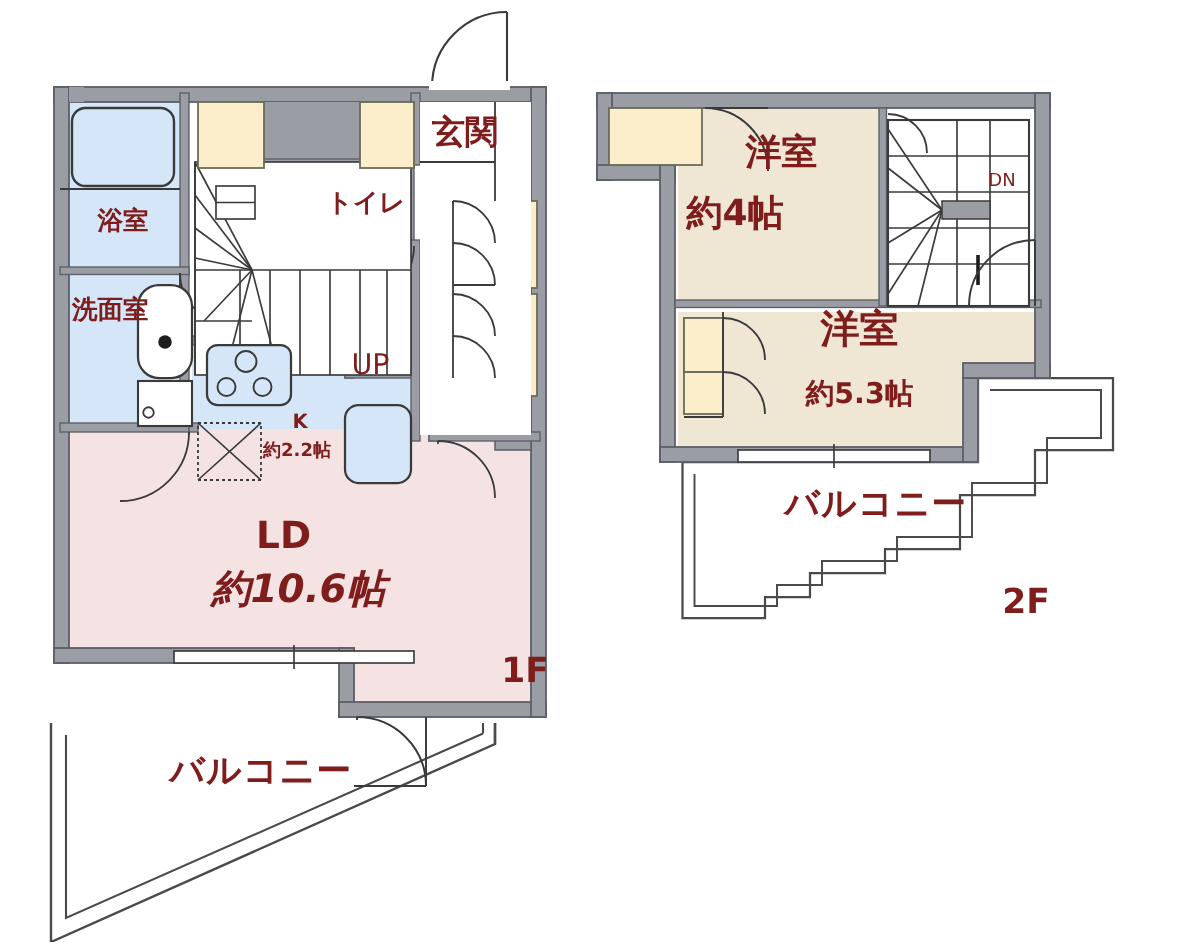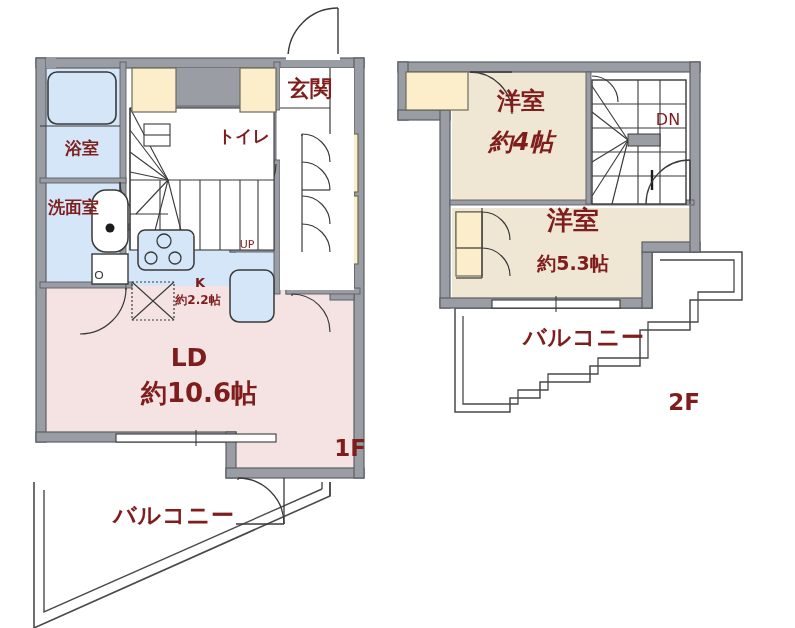--- a/index.html
+++ b/index.html
@@ -306,31 +306,31 @@
 
 <div class="lbl ctr" style="left:244px; top:136px; font-size:17px;">トイレ</div>
 
 <div class="lbl ctr" style="left:310px; top:89px; font-size:22px;">玄関</div>
 
 <div class="lbl ctr thin" style="left:200px; top:282px; font-size:13px;">K</div>
 <div class="lbl ctr" style="left:200px; top:282px; font-size:13px;">K</div>
 <div class="lbl ctr" style="left:198px; top:300px; font-size:12px;">約2.2帖</div>
 
 <div class="lbl ctr" style="left:189px; top:357px; font-size:25px;">LD</div>
-<div class="lbl ctr" style="left:199px; top:393px; font-size:26px;">約10.6帖</div>
+<div class="lbl ctr" style="left:199px; top:393px; font-size:26px;font-style:italic;">約10.6帖</div>
 
 <div class="lbl ctr" style="left:174px; top:515px; font-size:23px; letter-spacing:1px;">バルコニー</div>
 
-<div class="lbl ctr thin" style="left:247px; top:244px; font-size:11px;">UP</div>
+<div class="lbl ctr thin" style="left:247px; top:244px; font-size:19px;">UP</div>
 
 <div class="lbl ctr" style="left:350px; top:448px; font-size:23px;">1F</div>
 
 <div class="lbl ctr" style="left:521px; top:101px; font-size:24px;">洋室</div>
-<div class="lbl ctr" style="left:521px; top:142px; font-size:24px;font-style:italic;">約4帖</div>
+<div class="lbl ctr" style="left:490px; top:142px; font-size:24px;">約4帖</div>
 
 <div class="lbl ctr" style="left:573px; top:220px; font-size:26px;">洋室</div>
 <div class="lbl ctr" style="left:573px; top:263px; font-size:19px;">約5.3帖</div>
 
-<div class="lbl ctr thin" style="left:668px; top:120px; font-size:16px;">DN</div>
+<div class="lbl ctr thin" style="left:668px; top:120px; font-size:12px;">DN</div>
 
 <div class="lbl ctr" style="left:584px; top:337px; font-size:23px; letter-spacing:1px;">バルコニー</div>
 
 <div class="lbl ctr" style="left:684px; top:402px; font-size:23px;">2F</div>
 
 </body></html>

